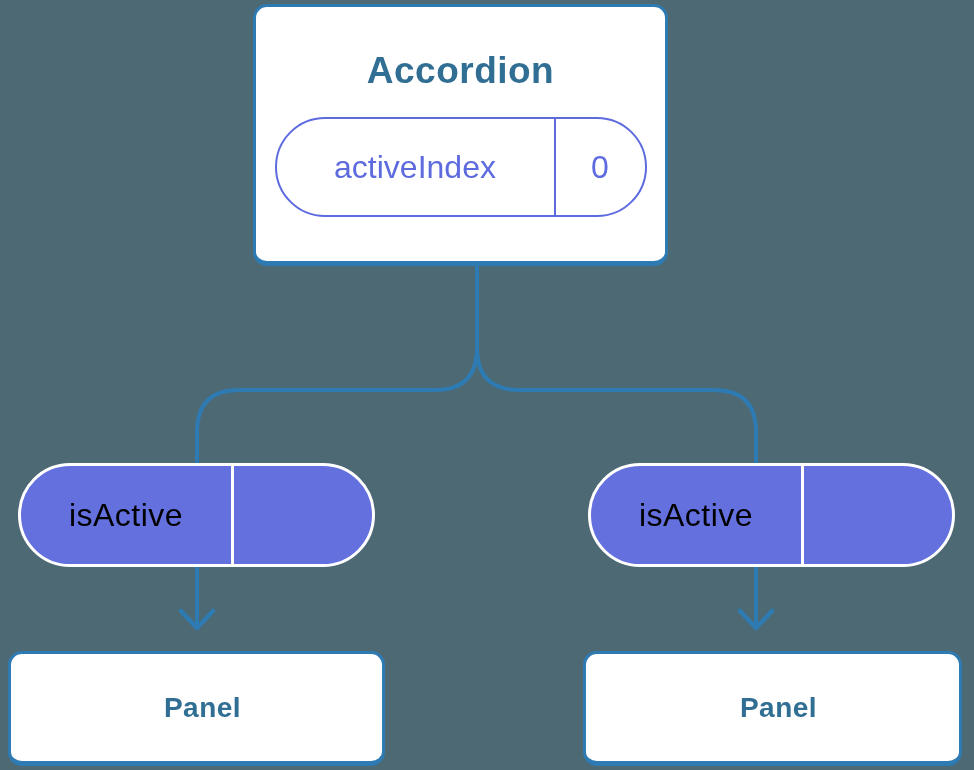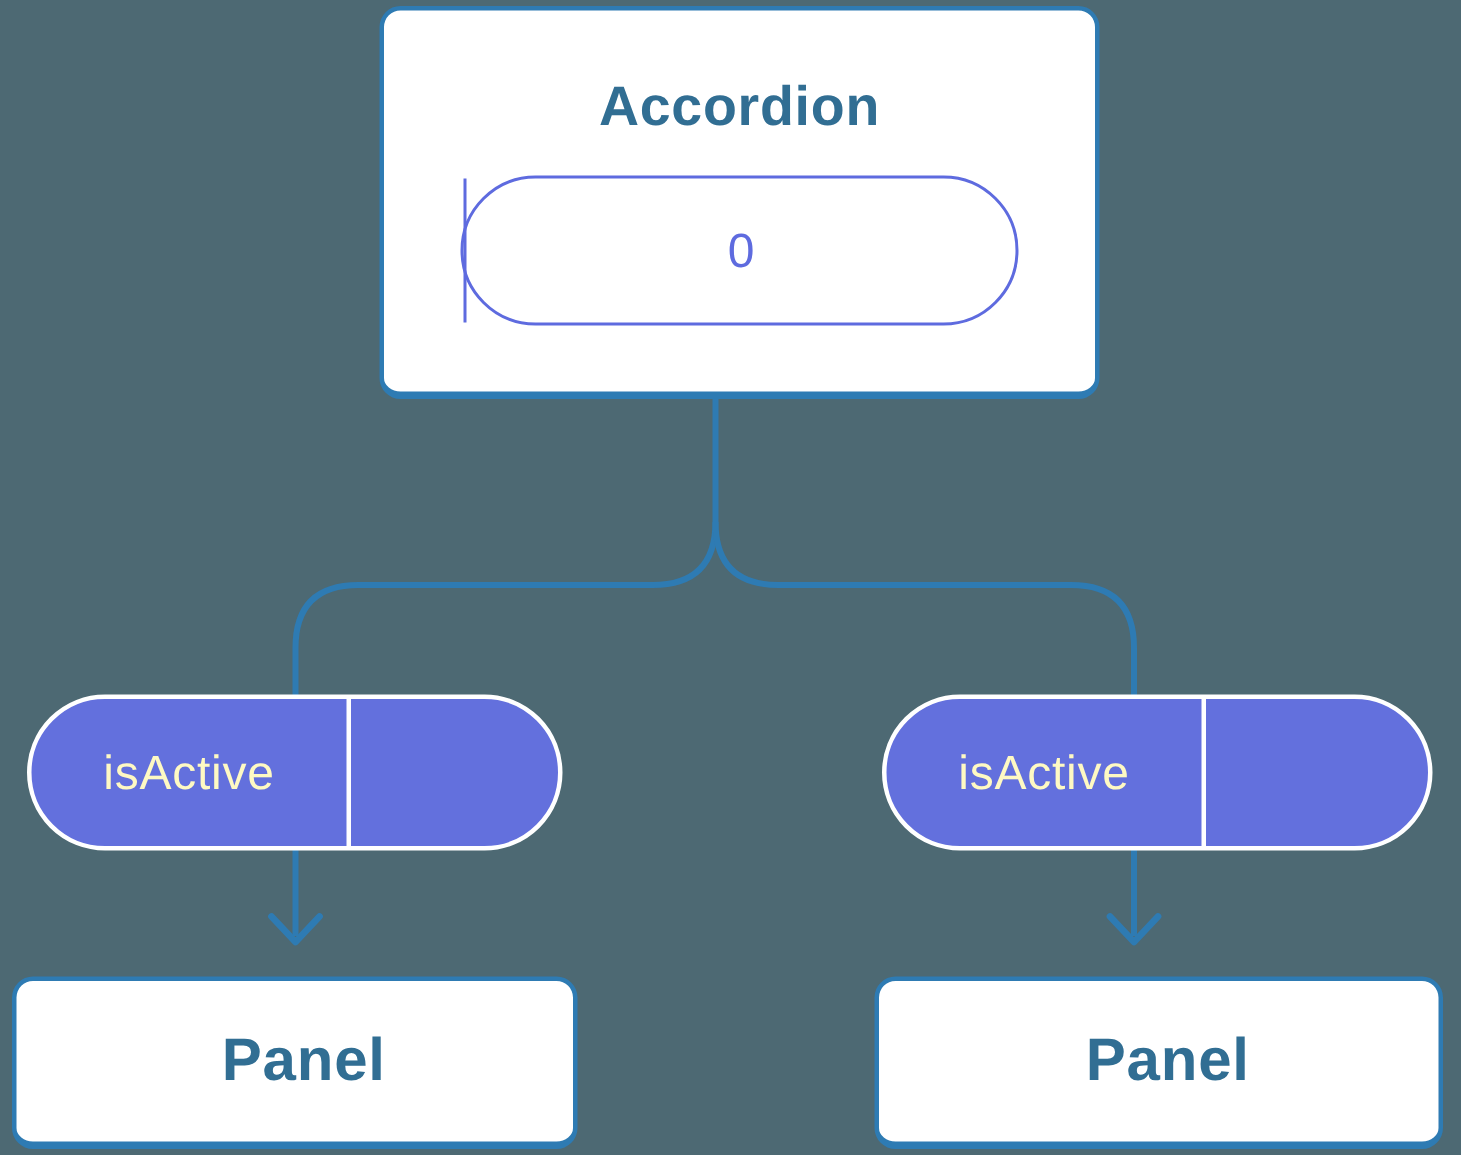--- a/index.html
+++ b/index.html
@@ -47,21 +47,21 @@
     border-radius: 14px;
   }
   .card-title {
     font-weight: bold;
     color: var(--title);
     letter-spacing: 0.5px;
   }
 
   .root-card {
     left: 253px; top: 4px;
-    width: 480px; height: 262px;
+    width: 415px; height: 262px;
     display: flex;
     flex-direction: column;
     align-items: center;
   }
   .root-card .card-title {
     margin-top: 40px;
     font-size: 37px;
     line-height: 48px;
   }
 
@@ -84,60 +84,61 @@
   .state-pill .divider { width: 2px; background: var(--purple-outline); }
   .state-pill .seg.value { flex: 1; }
 
   .prop-pill {
     position: absolute;
     z-index: 2;
     display: flex;
     background: var(--purple);
     border: 3px solid #fff;
     border-radius: 52px;
-    color: #fef9c3;
+    color: #000000;
     font-size: 32px;
     letter-spacing: 0.5px;
   }
   .prop-pill .seg {
     display: flex;
     align-items: center;
     justify-content: center;
   }
   .prop-pill .seg.name { width: 210px; }
   .prop-pill .divider { width: 3px; background: #fff; }
   .prop-pill .seg.value { flex: 1; }
 
   .prop-pill.left  { left: 18px;  top: 463px; width: 357px; height: 104px; }
   .prop-pill.right { left: 588px; top: 463px; width: 367px; height: 104px; }
 
   .panel-card {
     display: flex;
     align-items: center;
     justify-content: center;
   }
-  .panel-card .card-title { font-size: 40px; margin-left: 12px; }
+  .panel-card .card-title { font-size: 28px; margin-left: 12px; }
   .panel-card.left  { left: 8px;   top: 651px; width: 377px; height: 115px; }
   .panel-card.right { left: 583px; top: 651px; width: 379px; height: 115px; }
 </style>
 </head>
 <body>
 
 <div class="stage">
 
   <svg class="wires" viewBox="0 0 974 770" aria-hidden="true">
     <path class="wire" d="M477 260 L477 348 Q477 390 435 390 L239 390 Q197 390 197 432 L197 624"></path>
     <path class="wire" d="M477 348 Q477 390 519 390 L714 390 Q756 390 756 432 L756 624"></path>
     <path class="wire arrowhead" d="M181 611 L197 628 L213 611"></path>
     <path class="wire arrowhead" d="M740 611 L756 628 L772 611"></path>
   </svg>
 
   <div class="card root-card">
     <div class="card-title">Accordion</div>
     <div class="state-pill">
+      <span class="seg name">activeIndex</span>
       <span class="divider"></span>
       <span class="seg value">0</span>
     </div>
   </div>
 
   <div class="prop-pill left">
     <span class="seg name">isActive</span>
     <span class="divider"></span>
   </div>
 

